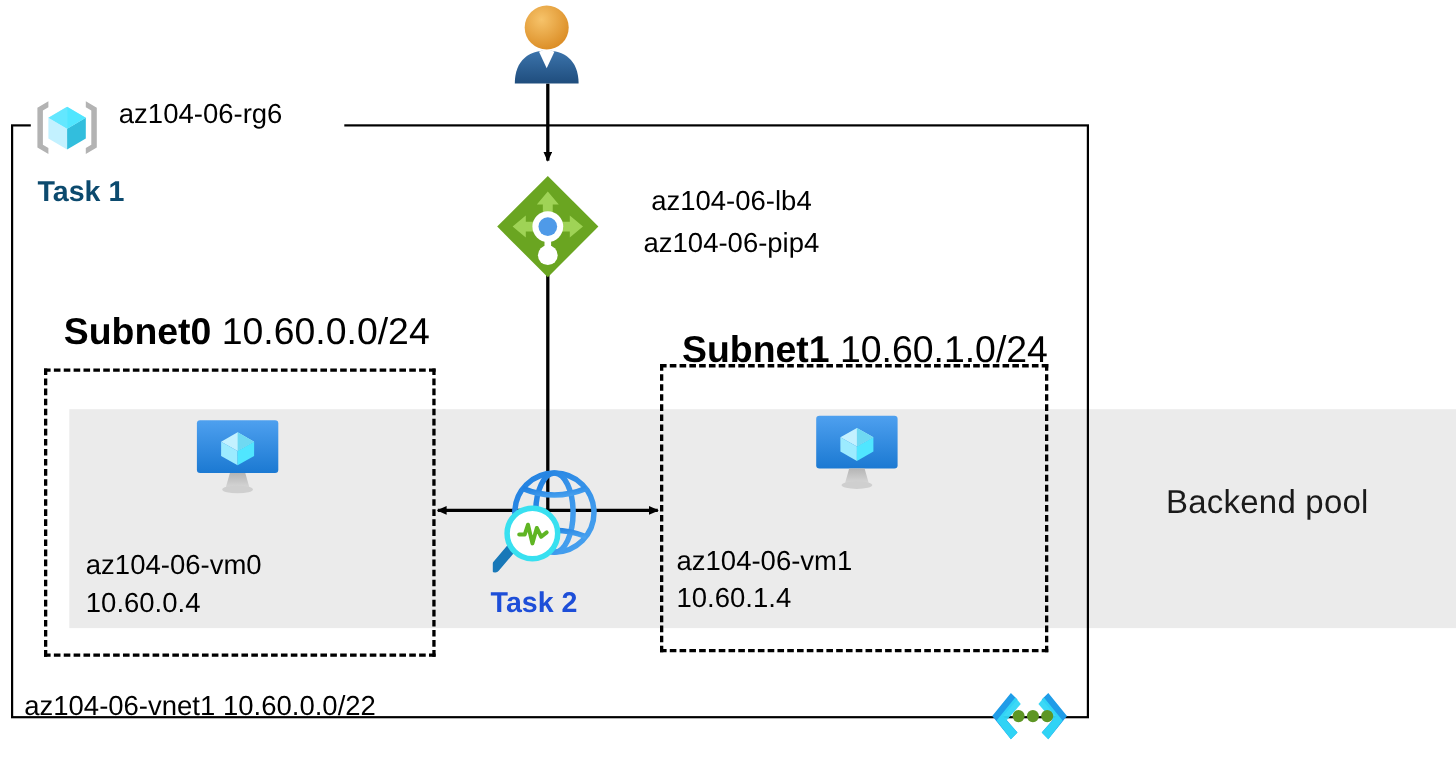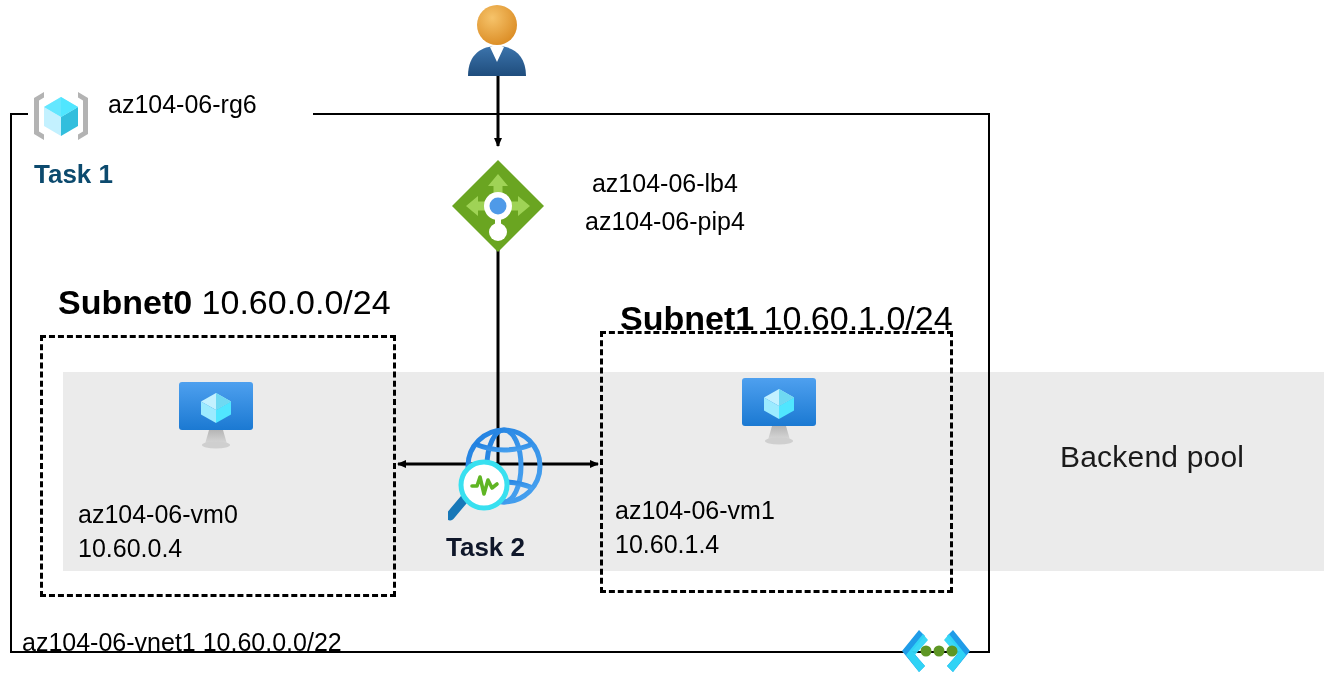--- a/index.html
+++ b/index.html
@@ -136,21 +136,21 @@
     text-align: center;
   }
 
   
   #nw-icon { left: 448px; top: 420px; width: 106px; height: 106px; }
   #task2-label {
     left: 446px;
     top: 532px;
     font-size: 26px;
     font-weight: bold;
-    color: #0f172a;
+    color: #1d4ed8;
     white-space: nowrap;
   }
 
   
   #user-icon { left: 462px; top: 2px; width: 70px; height: 76px; }
 
   
   #connectors {
     left: 0; top: 0;
     width: 1324px; height: 699px;

